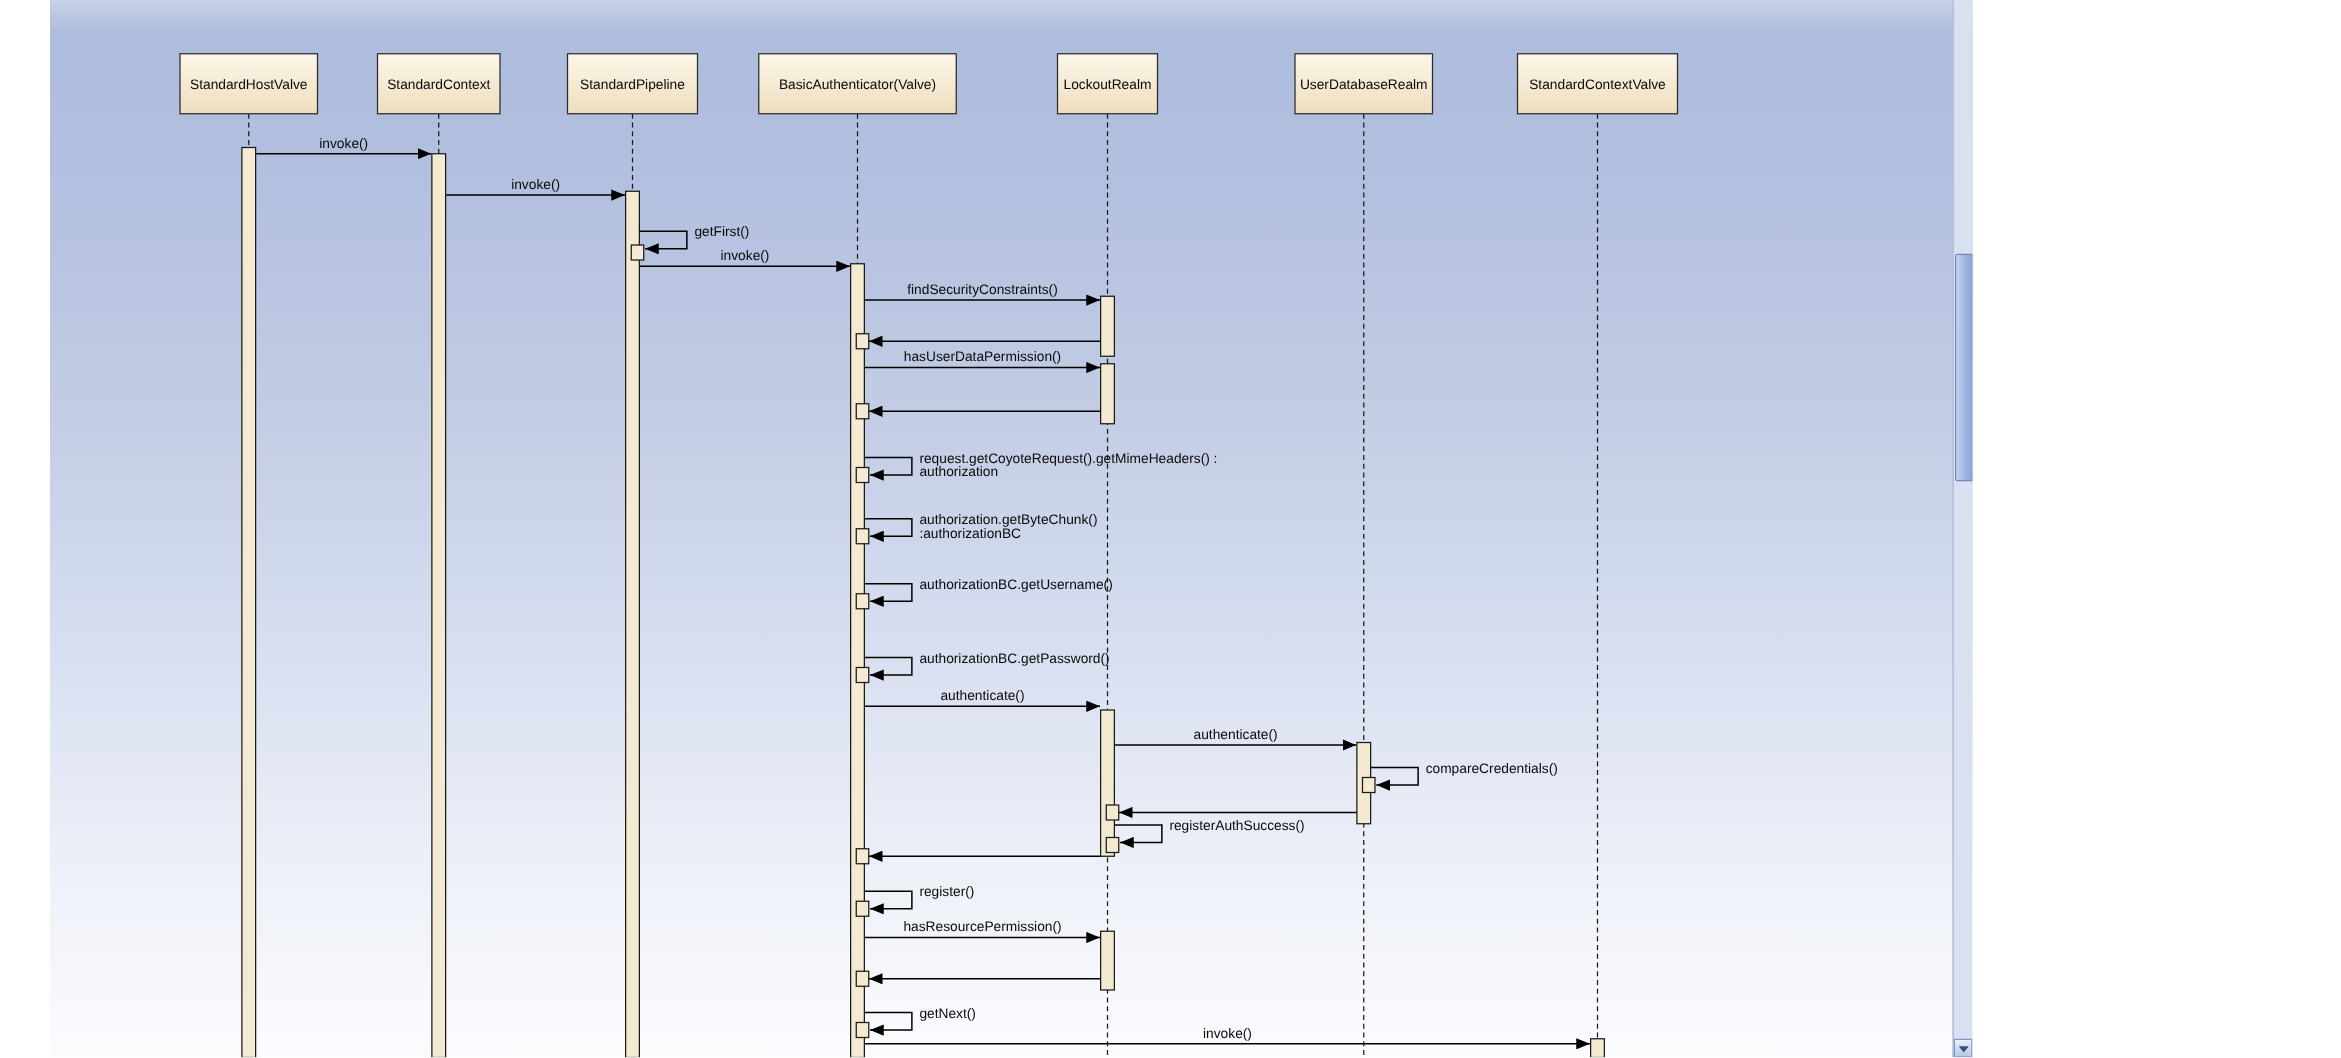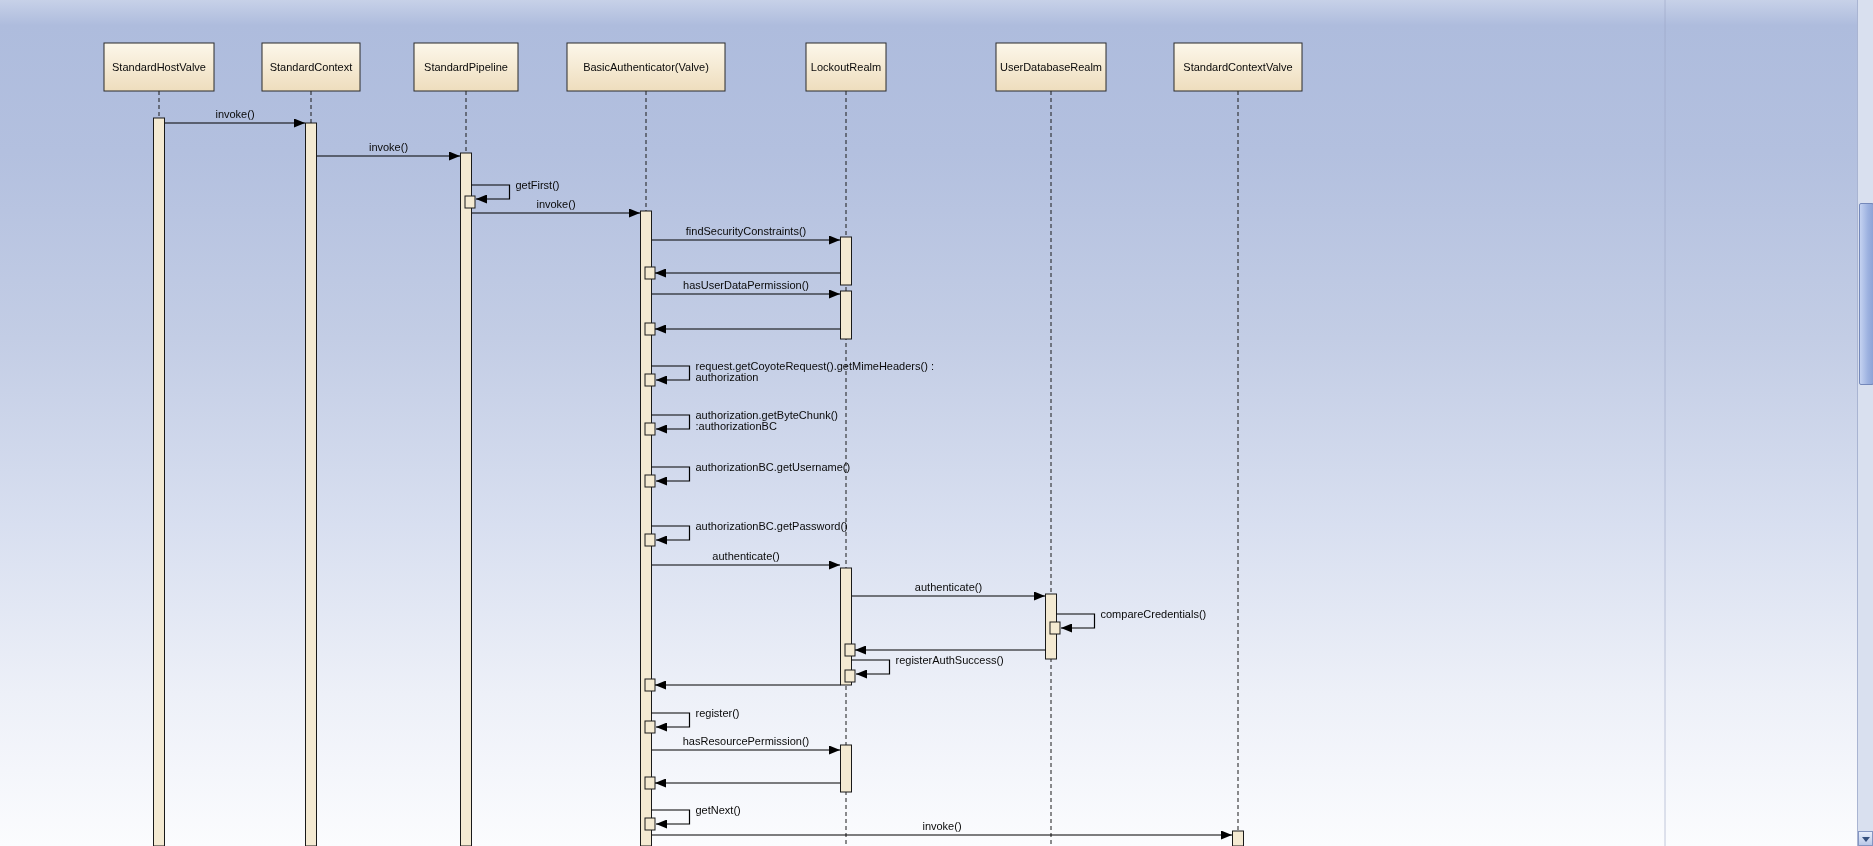--- a/index.html
+++ b/index.html
@@ -5,26 +5,27 @@
   html, body {
     margin: 0;
     padding: 0;
     width: 1873px;
     height: 846px;
     overflow: hidden;
     font-family: "Liberation Sans", sans-serif;
   }
   .viewport {
     position: relative;
-    width: 1873px;
+    width: 1538px;
     height: 846px;
     background: linear-gradient(180deg,
       #c7d1e8 0%, #aebcdd 3%, #b3c0df 18%, #c3cde5 40%,
       #d8dff0 62%, #edf0f8 82%, #fbfcfe 100%);
     overflow: hidden;
+    margin-left: 40px;
   }
   #diagram-svg {
     position: absolute;
     left: 0;
     top: 0;
     display: block;
   }
   svg text {
     font-family: "Liberation Sans", sans-serif;
     fill: #0a0a0a;

